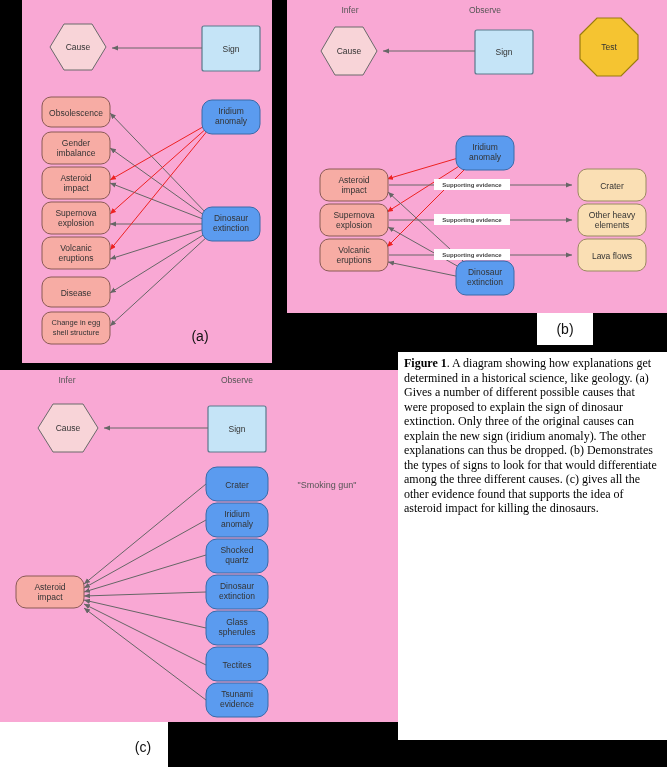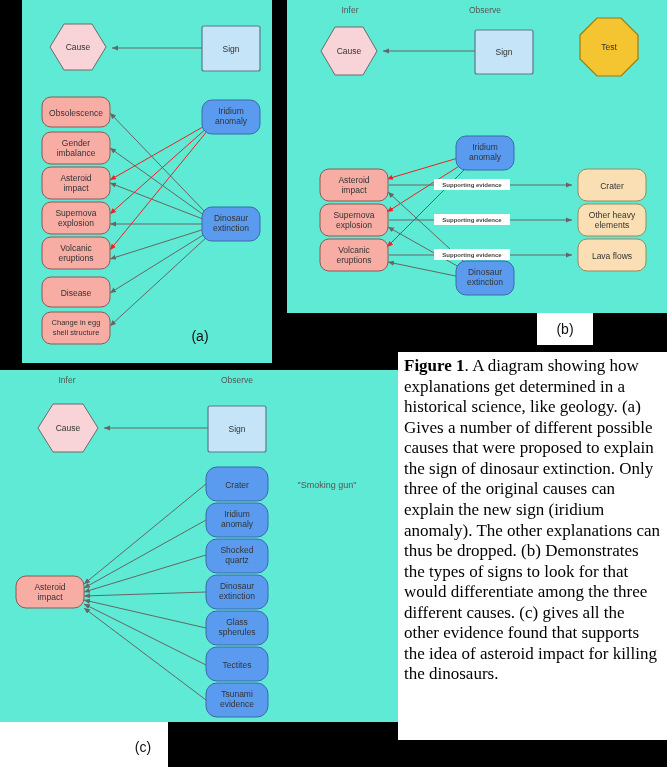--- a/index.html
+++ b/index.html
@@ -1,20 +1,20 @@
 <!DOCTYPE html>
 <html><head>
 <meta charset="utf-8">
 <style>
   html,body{margin:0;padding:0;background:#000;}
   #root{
     position:relative;width:667px;height:767px;background:#000;overflow:hidden;
     font-family:"Liberation Sans", sans-serif;
   }
-  .panel{position:absolute;background:#5eead4;overflow:hidden;}
+  .panel{position:absolute;background:#f9a8d4;overflow:hidden;}
 
   
   #panel-a{left:22px;top:0px;width:250px;height:363px;}
   #panel-b{left:287px;top:0px;width:380px;height:313px;}
   #panel-b-label{left:537px;top:313px;width:56px;height:32px;background:#fff;}
   #panel-c{left:0px;top:370px;width:413px;height:352px;}
   #panel-c2{left:0px;top:722px;width:118px;height:45px;background:#fff;}
   #panel-c3{left:118px;top:722px;width:50px;height:45px;background:#fff;}
   #caption{left:398px;top:352px;width:269px;height:388px;background:#fff;}
 
@@ -37,21 +37,21 @@
   .test-oct{fill:#f5c431;stroke:#9a7b10;stroke-width:1.2;}
   .cause-node{fill:#f7aca4;stroke:#8a5a55;stroke-width:1;}
   .blue-node{fill:#5b9bef;stroke:#3a6aa8;stroke-width:1;}
   .tan-node{fill:#fadfb4;stroke:#9a8a60;stroke-width:1;}
   .edge{stroke:#666;stroke-width:1;fill:none;}
   .edge-red{stroke:#ee2222;stroke-width:1;fill:none;}
 
   .caption-body{
     padding:4px 6px 0 6px;
     font-family:"Liberation Serif", serif;
-    font-size:17px;line-height:1.21;color:#000;text-align:left;
+    font-size:12px;line-height:1.21;color:#000;text-align:left;
   }
   .caption-body b{font-weight:bold;}
 </style>
 </head>
 <body>
 
 <div id="root">
 
   <div class="panel" id="panel-a">
     <svg class="svgwrap" viewBox="0 0 250 363">

